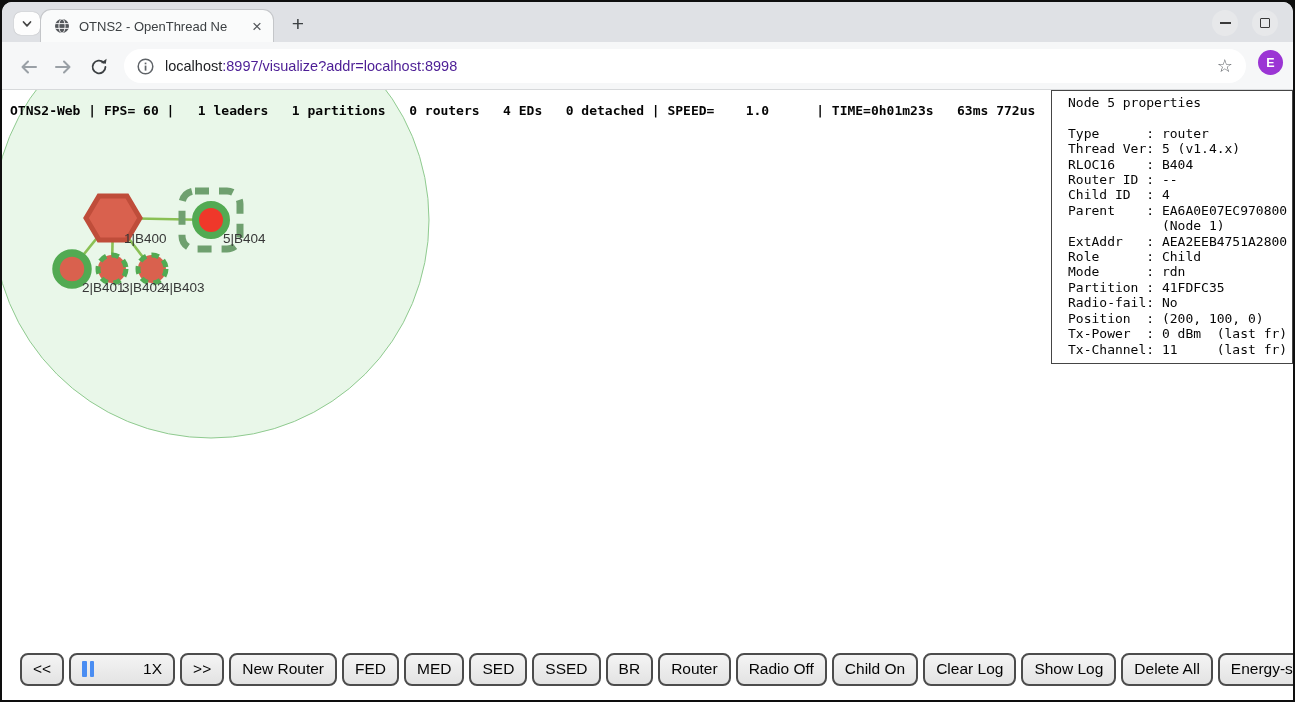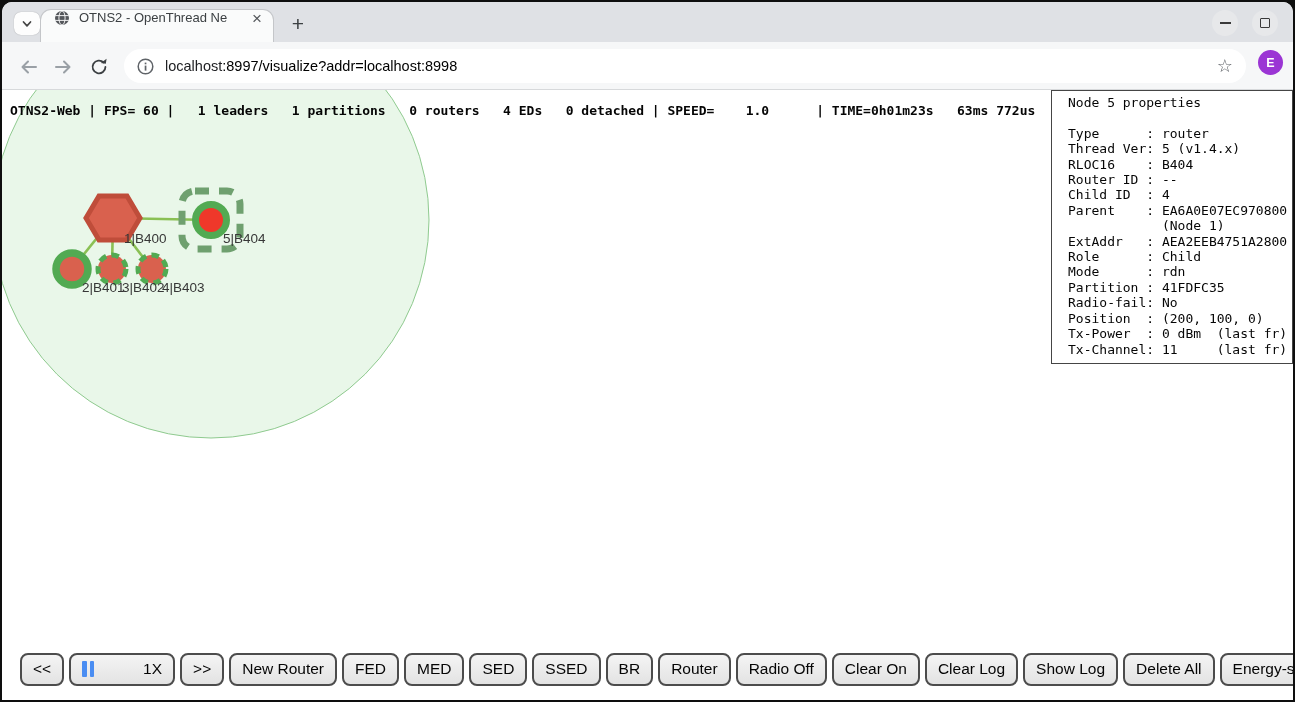--- a/index.html
+++ b/index.html
@@ -10,41 +10,41 @@
             border-radius:10px 10px 0 0; overflow:hidden; background:#ffffff; }
 
   
   .tabstrip { position:absolute; left:0; top:0; width:100%; height:40px; background:#dfe1e5; }
   .tab-search { position:absolute; left:12px; top:10px; width:26px; height:23px; border:none;
                 background:#fdfdfd; border-radius:7px; cursor:pointer;
                 display:flex; align-items:center; justify-content:center;
                 box-shadow:0 0 1px rgba(0,0,0,.35); }
   .tab { position:absolute; left:38px; top:7px; width:234px; height:33px; background:#fafbfb;
          border:1px solid #c4c6c9; border-bottom:none; border-radius:11px 11px 0 0;
-         display:flex; padding:0 8px 0 13px; }
+         display:flex; align-items:center; padding:0 8px 0 13px; }
   .tab-title { font-size:13px; color:#3c4043; white-space:nowrap; overflow:hidden; flex:1; margin-left:9px; }
   .tab-close { font-size:17px; color:#55585c; padding:0 3px; cursor:pointer; line-height:1; }
   .newtab { position:absolute; left:283px; top:9px; width:26px; height:26px; border:none; background:transparent;
             font-size:21px; color:#3c4043; cursor:pointer; line-height:24px; }
   .winbtn { position:absolute; top:8px; width:26px; height:26px; border-radius:50%; background:#e7e8ea;
             display:flex; align-items:center; justify-content:center; cursor:pointer; }
   .winbtn.min { right:55px; }
   .winbtn.max { right:15px; }
   .dash { width:11px; height:2px; background:#3a3a3a; display:block; }
   .sq   { width:10px; height:10px; border:1.6px solid #3a3a3a; border-radius:1px; display:block; }
 
   
   .toolbar { position:absolute; left:0; top:40px; width:100%; height:48px; background:#f6f7f8;
              border-bottom:1px solid #d7d9db; }
   .navbtn { position:absolute; top:14px; width:22px; height:22px; background:transparent; border:none; cursor:pointer; }
   .navbtn.back { left:16px; } .navbtn.fwd { left:50px; } .navbtn.reload { left:86px; }
   .omnibox { position:absolute; left:122px; top:7px; width:1122px; height:34px; background:#ffffff;
              border-radius:17px; display:flex; align-items:center; padding:0 13px; cursor:text; }
   .url { font-size:14.5px; margin-left:11px; white-space:nowrap; overflow:hidden; flex:1; }
-  .url .host { color:#202124;margin-top:32px; } .url .rest { color:#000000; }
+  .url .host { color:#202124;margin-top:32px; } .url .rest { color:#4c1d95; }
   .star { font-size:18px; color:#5f6368; cursor:pointer; margin-left:8px; }
   .avatar { position:absolute; right:10px; top:8px; width:25px; height:25px; border-radius:50%;
             background:var(--avatar-purple); color:#fff; font-size:12.5px; font-weight:bold;
             display:flex; align-items:center; justify-content:center; cursor:pointer; }
 
   
   .content { position:absolute; left:0; top:88px; width:1291px; height:610px; background:#fff; }
   .netcanvas { position:absolute; left:0; top:0; }
 
   .range  { fill:var(--range-fill); stroke:var(--range-stroke); stroke-width:1; }
@@ -189,21 +189,21 @@
       </button>
       <button>&gt;&gt;</button>
       <button>New Router</button>
       <button>FED</button>
       <button>MED</button>
       <button>SED</button>
       <button>SSED</button>
       <button>BR</button>
       <button>Router</button>
       <button>Radio Off</button>
-      <button>Clear On</button>
+      <button>Child On</button>
       <button>Clear Log</button>
       <button>Show Log</button>
       <button>Delete All</button>
       <button>Energy-stats ↗</button>
 
     </div>
 
   </div>
 </div>
 

